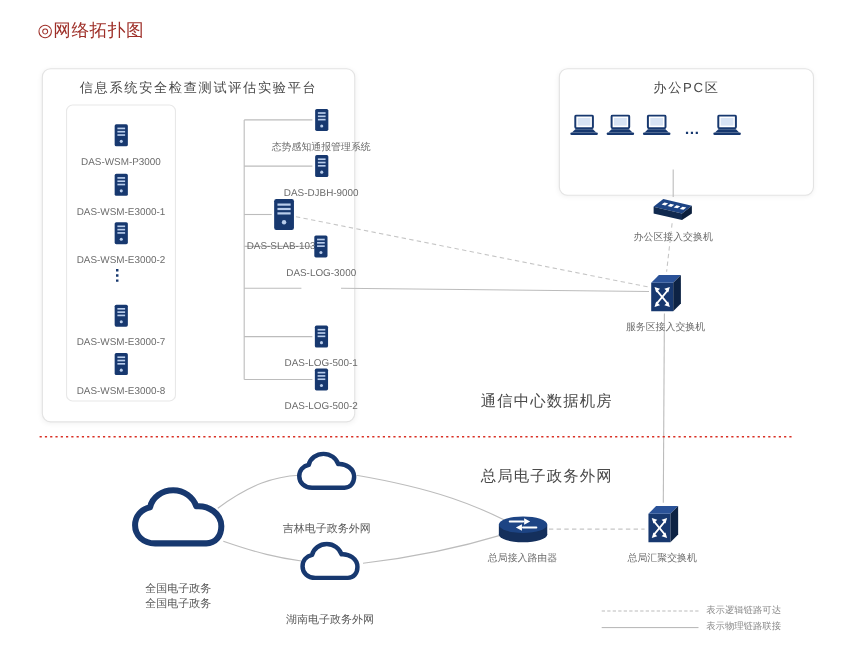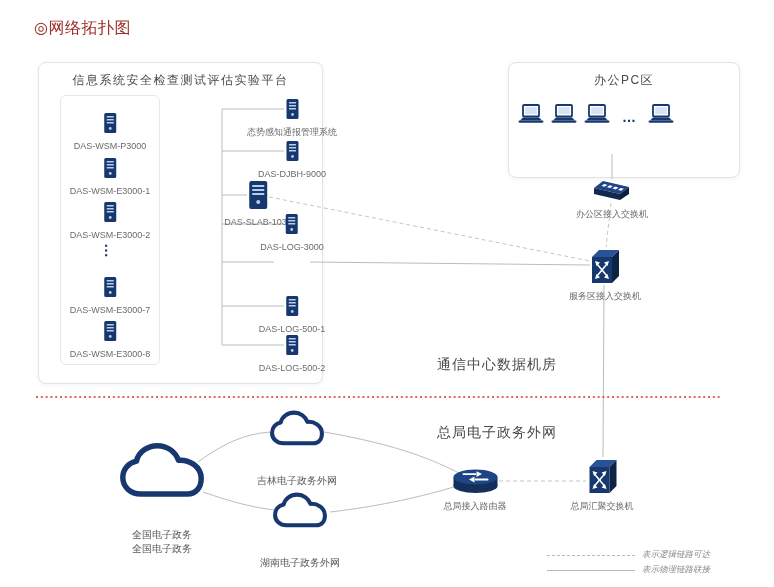--- a/index.html
+++ b/index.html
@@ -14,21 +14,21 @@
   .wires g.solid { stroke:#bcbcbc; stroke-width:1; fill:none; }
   .wires g.dashed { stroke:#c6c6c6; stroke-width:1; stroke-dasharray:4 3; fill:none; }
   .wires .divider { stroke:#d93025; stroke-width:1.5; stroke-dasharray:2 2.8; }
   .node { position:absolute; z-index:3; display:flex; flex-direction:column; align-items:center; transform:translateX(-50%); }
   .node .lbl { margin-top:3px; font-size:9px; color:#6b6b6b; white-space:nowrap; line-height:1.3; }
   .node .lbl-lg { margin-top:20px; font-size:10px; color:#595959; white-space:nowrap; line-height:1.35; }
   .node .lbl-lg2 { font-size:10px; color:#595959; white-space:nowrap; line-height:1.35; }
   .ellipsis-v { position:absolute; z-index:3; transform:translateX(-50%) rotate(90deg); font-size:15px; font-weight:bold; color:#17386f; line-height:1; }
   .ellipsis-h { position:absolute; z-index:3; transform:translateX(-50%); font-size:14px; font-weight:bold; color:#17386f; line-height:1; }
   .section-label { position:absolute; z-index:3; font-size:14px; color:#4a4a4a; letter-spacing:1px; }
-  .legend-row { position:absolute; z-index:3; display:flex; align-items:center; gap:7px;font-style:italic; }
+  .legend-row { position:absolute; z-index:3; display:flex; align-items:center; gap:7px; }
   .legend-swatch { width:88px; height:0; }
   .legend-swatch.dashed { border-top:1px dashed #bbb; }
   .legend-swatch.solid { border-top:1px solid #bbb; }
   .legend-row .lg { font-size:8.5px; color:#8a8a8a; white-space:nowrap; }
 </style>
 </head>
 <body>
 
 <div class="canvas">
 

